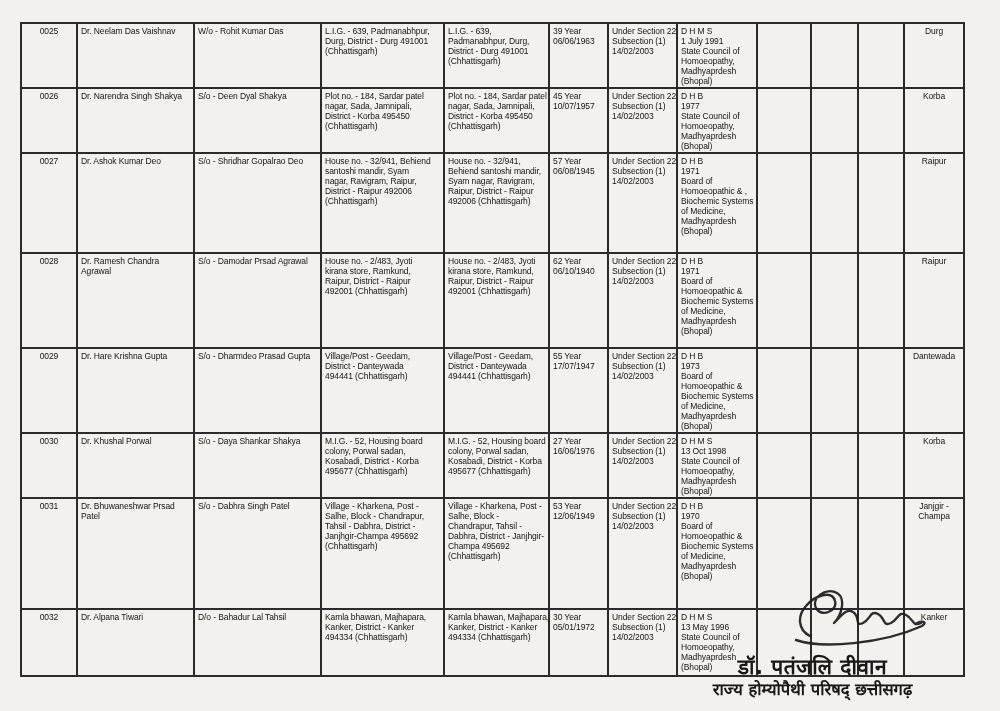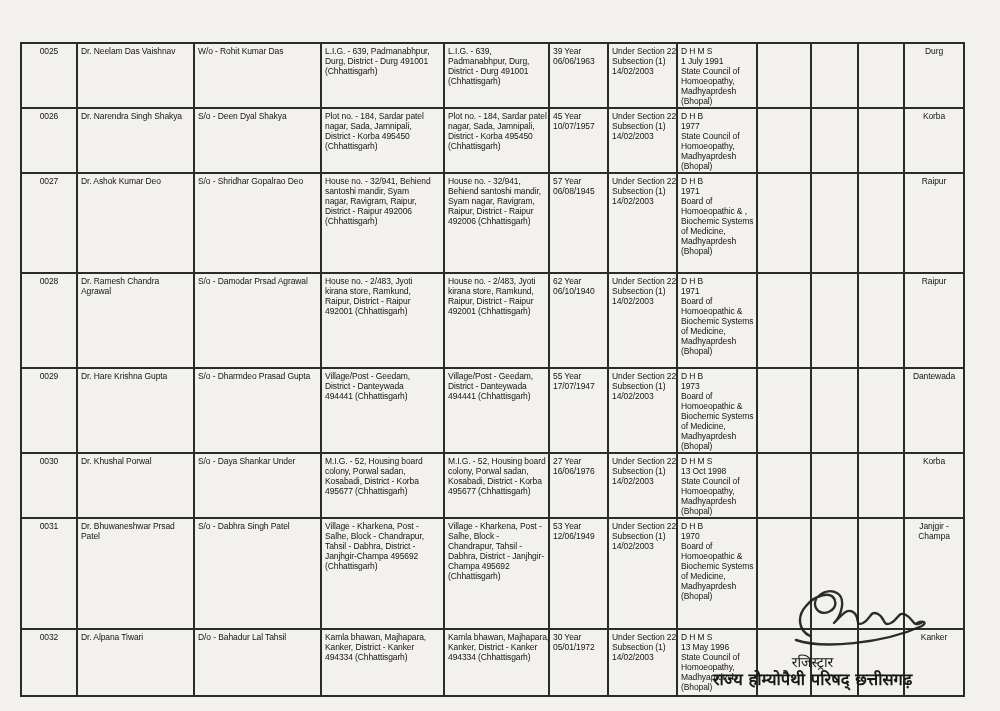--- a/index.html
+++ b/index.html
@@ -7,21 +7,20 @@
   .page{
     position:relative;width:1000px;height:711px;overflow:hidden;
     background:#f2f1ed;
     font-family:"Liberation Sans", sans-serif;
     color:#1f1f1f;
   }
   table.reg-table{
     position:absolute;left:20px;top:22px;
     border-collapse:collapse;table-layout:fixed;
     width:945px;
-    margin-top:20px;
   }
   table.reg-table td{
     border:2px solid #2b2b2b;
     vertical-align:top;
     padding:2px 3px 1px 3px;
     font-size:8.5px;line-height:10px;letter-spacing:-0.1px;
     color:#141414;
     overflow:hidden;
     word-wrap:break-word;
   }
@@ -256,21 +255,21 @@
             <div class="ln">(Bhopal)</div>
           </td>
         <td></td>
         <td></td>
         <td></td>
         <td class="district">Dantewada</td>
       </tr>
       <tr class="r6">
         <td class="reg">0030</td>
         <td>Dr. Khushal Porwal</td>
-        <td>S/o - Daya Shankar Under</td>
+        <td>S/o - Daya Shankar Shakya</td>
         <td>
             <div class="ln">M.I.G. - 52, Housing board</div>
             <div class="ln">colony, Porwal sadan,</div>
             <div class="ln">Kosabadi, District - Korba</div>
             <div class="ln">495677 (Chhattisgarh)</div>
           </td>
         <td>
             <div class="ln">M.I.G. - 52, Housing board</div>
             <div class="ln">colony, Porwal sadan,</div>
             <div class="ln">Kosabadi, District - Korba</div>
@@ -380,17 +379,17 @@
     </tbody>
   </table>
 
   <svg class="signature" viewBox="0 0 140 64" xmlns="http://www.w3.org/2000/svg">
     <path d="M20 52 C 8 46, 7 32, 16 22 C 25 11, 42 6, 45 17 C 48 27, 31 34, 26 24 C 21 14, 36 3, 47 9 C 56 14, 52 31, 44 39
              C 52 31, 57 24, 63 28 C 71 33, 64 43, 73 39 C 81 35, 80 26, 88 30 C 96 34, 92 43, 101 39 C 109 35, 108 27, 116 31 C 124 35, 122 43, 131 39
              M6 56 C 32 65, 92 60, 132 42 C 137 39, 134 36, 127 39" fill="none" stroke="#1b1b1b" stroke-width="2.4" stroke-linecap="round" stroke-linejoin="round" opacity="0.92"></path>
   </svg>
 
   <div class="footer">
-    <div class="f-title">रजिस्ट्रार</div>
+    <div class="f-name">डॉ. पतंजलि दीवान</div>
     <div class="f-org">राज्य होम्योपैथी परिषद् छत्तीसगढ़</div>
   </div>
 
 </div>
 
 </body></html>

